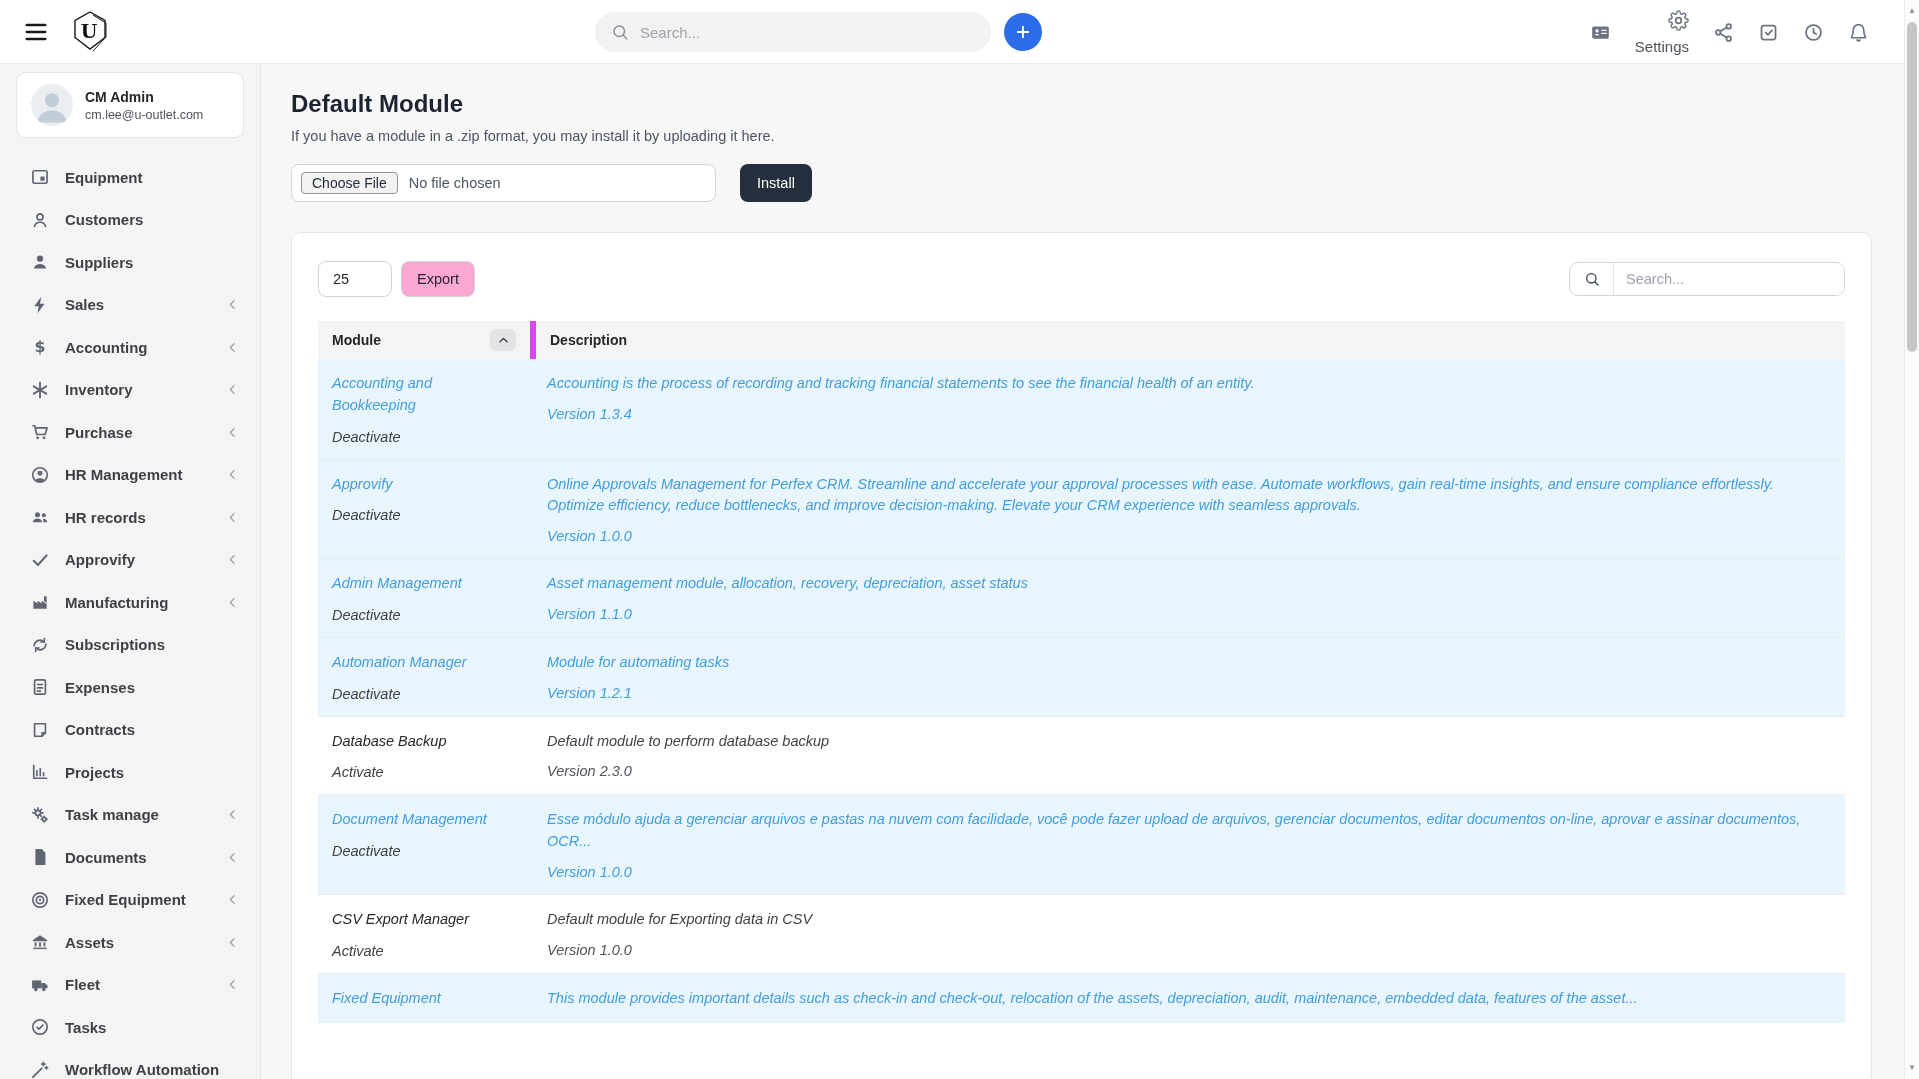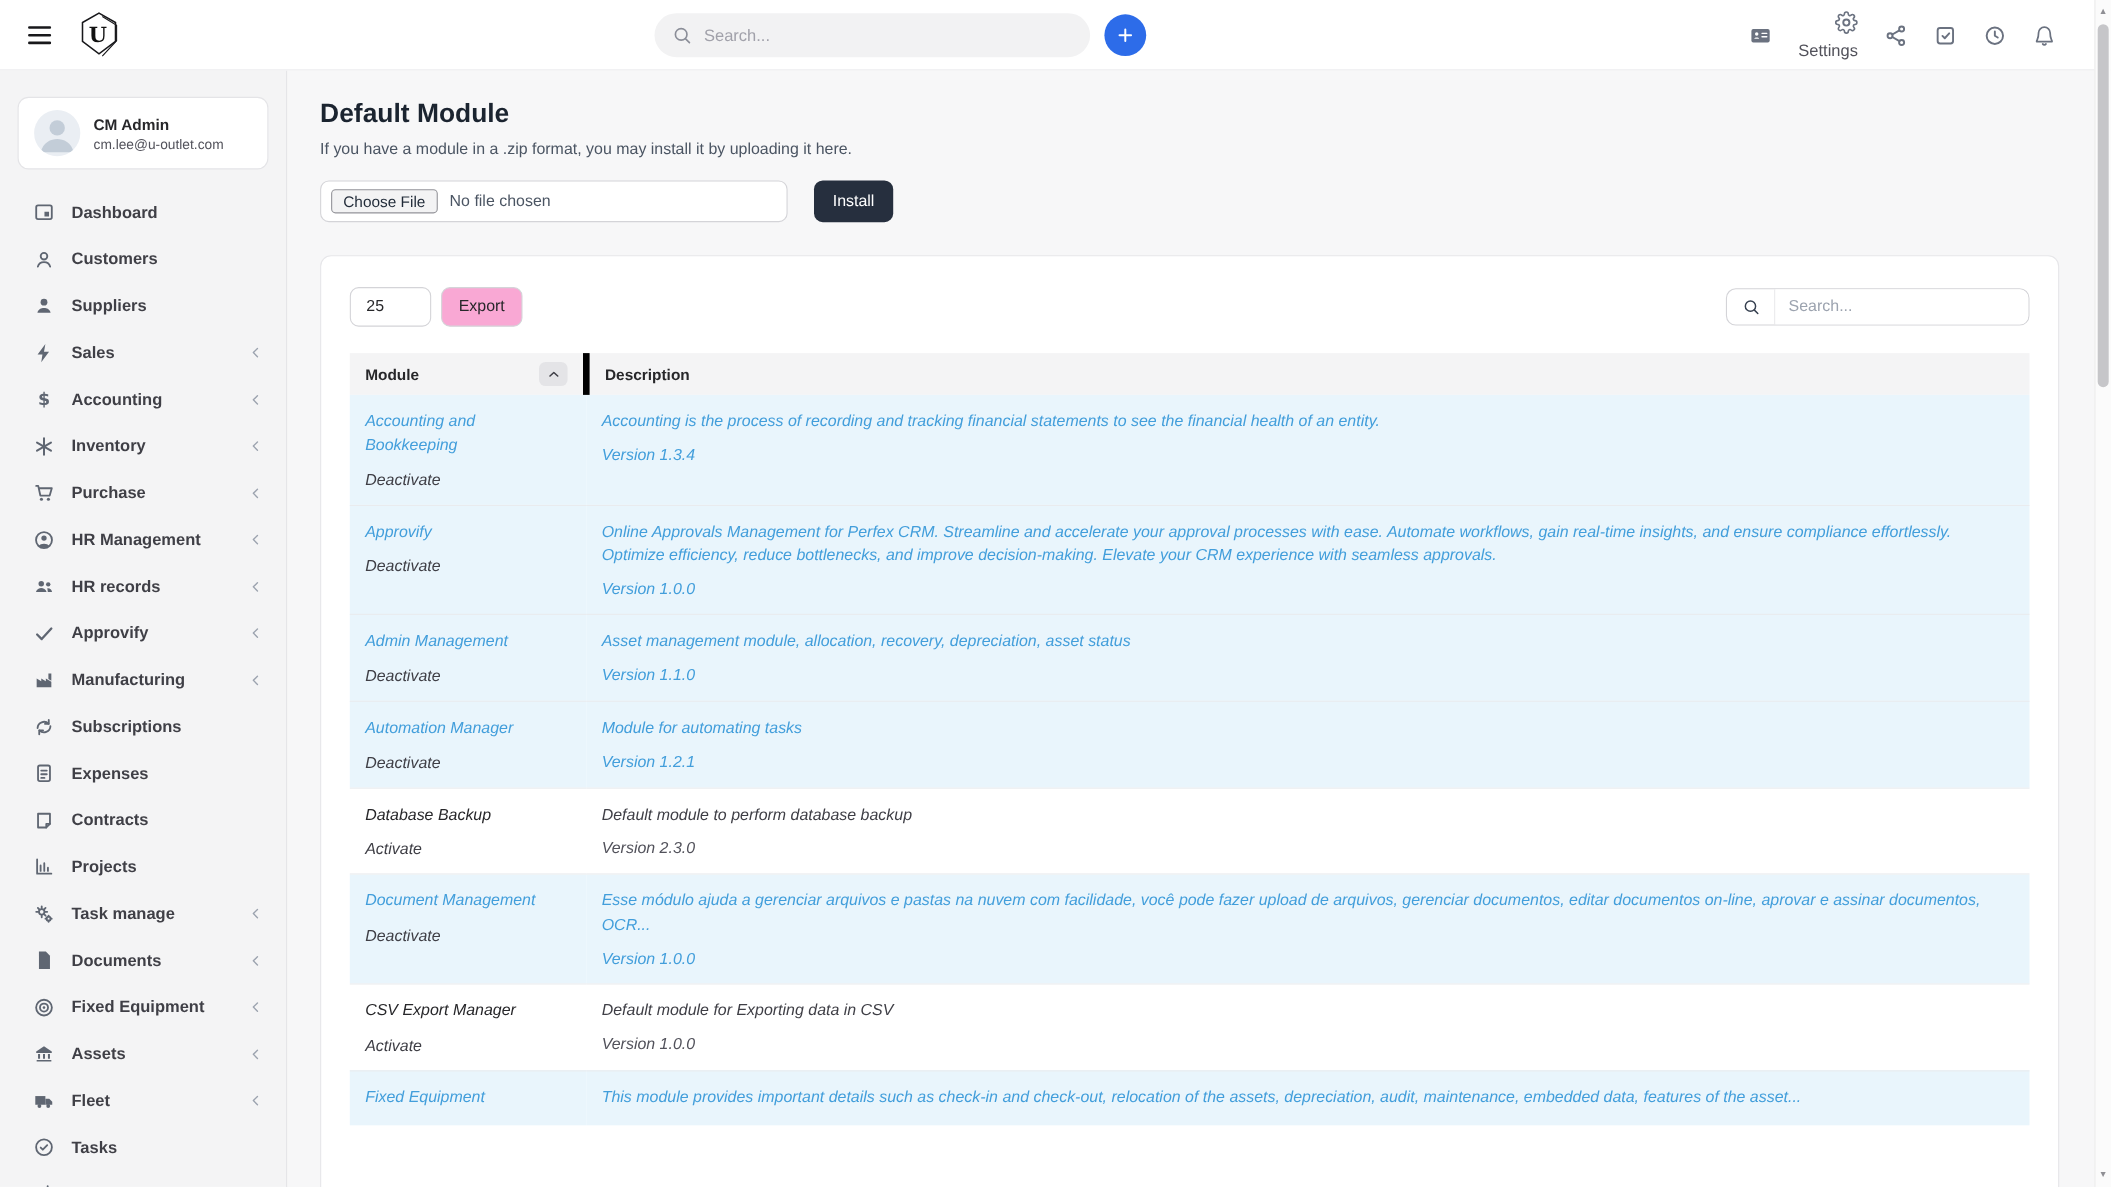--- a/index.html
+++ b/index.html
@@ -16,21 +16,21 @@
   .nav-search input { flex:1; background:transparent; border:none; outline:none; font-size:15px; color:#3f3f46; font-family:inherit; }
   .nav-search input::placeholder { color:#a1a1aa; }
   .plus-btn { position:absolute; left:1004px; top:13px; width:38px; height:38px; border-radius:50%; background:#2d6ce9; color:#fff; border:none; cursor:pointer; display:flex; align-items:center; justify-content:center; }
   .plus-btn svg { width:18px; height:18px; }
   .nav-right { position:absolute; right:50px; top:0; height:64px; display:flex; align-items:center; gap:24px; }
   .tb-btn { display:flex; align-items:flex-end; gap:7px; background:none; border:none; cursor:pointer; color:#6b7280;flex-direction:column; }
   .tb-ic { width:21px; height:21px; color:#6b7280; }
   .tb-label { font-size:15px; font-weight:500; color:#52525b; }
 
   
-  .sidebar { position:absolute; top:64px; left:0; bottom:0; width:261px; background:#f4f4f5; border-right:1px solid #e5e5e8; overflow:hidden; z-index:5; }
+  .sidebar { position:absolute; top:48px; left:0; bottom:0; width:261px; background:#f4f4f5; border-right:1px solid #e5e5e8; overflow:hidden; z-index:5; }
   .user-card { margin:24px 16px 0; background:#fff; border:1px solid #e4e4e7; border-radius:10px; padding:11px 14px; display:flex; gap:12px; align-items:center; }
   .avatar { width:42px; height:42px; border-radius:50%; background:#eaeef3; overflow:hidden; flex:none; }
   .user-name { font-size:14px; font-weight:700; color:#27272a; }
   .user-email { font-size:12.5px; color:#52525b; margin-top:3px; }
   .side-menu { margin-top:18px; }
   .side-item { height:42.5px; display:flex; align-items:center; padding:0 20px 0 30px; gap:15px; cursor:pointer; }
   .mi { width:20px; height:20px; color:#5f6672; flex:none; }
   .side-label { font-size:15px; font-weight:600; color:#3f3f46; flex:1; white-space:nowrap; }
   .side-chevron { width:15px; height:15px; color:#9ca3af; flex:none; }
 
@@ -52,21 +52,21 @@
   .page-size .pc { width:14px; height:14px; color:#3f3f46; }
   .export-btn { height:36px; padding:0 15px; border:1px solid #d4d4d8; border-radius:8px; background:#f9a8d4; font-size:14.5px; color:#27272a; cursor:pointer; }
   .table-search { margin-left:auto; width:276px; height:34px; border:1px solid #d4d4d8; border-radius:9px; background:#fff; display:flex; align-items:stretch; overflow:hidden; }
   .ts-icon-wrap { width:44px; display:flex; align-items:center; justify-content:center; border-right:1px solid #e4e4e7; color:#374151; }
   .ts-icon-wrap svg { width:16px; height:16px; }
   .ts-input { flex:1; border:none; outline:none; padding:0 12px; font-size:14.5px; color:#3f3f46; font-family:inherit; }
   .ts-input::placeholder { color:#9ca3af; }
 
   .module-table { width:100%; border-collapse:collapse; margin-top:24px; table-layout:fixed; }
   .module-table th { background:#f4f4f5; text-align:left; font-size:14px; font-weight:700; color:#27272a; padding:8px 14px; height:38px; }
-  th.module-th { width:215px; border-right:6px solid #000000; }
+  th.module-th { width:215px; border-right:6px solid #d946ef; }
   .th-inner { display:flex; align-items:center; justify-content:space-between; }
   .sort-pill { width:26px; height:22px; background:#e4e4e7; border-radius:6px; display:inline-flex; align-items:center; justify-content:center; color:#3f3f46; cursor:pointer; }
   .sort-pill svg { width:13px; height:13px; }
   .module-table td { vertical-align:top; padding:14px; font-size:14.5px; }
   tr.module-row { border-top:1px solid #e9ebee;font-style:italic; }
   tr.module-row:first-child { border-top:none; }
   tr.module-row.is-active { background:#e9f5fc; }
   .module-name { display:inline-block; color:#27272a; line-height:1.5; cursor:pointer; text-decoration:none; }
   tr.is-active .module-name { color:#429edb; }
   .module-action { margin-top:12px; font-size:14.5px; color:#3f3f46; }
@@ -192,21 +192,21 @@
   </div>
   <nav class="side-menu">
 
       <div class="side-item">
         <span class="mi">
           <svg viewBox="0 0 24 24" width="100%" height="100%" fill="none" stroke="currentColor" stroke-width="2" stroke-linecap="round" stroke-linejoin="round">
             <rect x="3.5" y="4.5" width="17" height="15" rx="2"></rect>
             <path d="M12.5 11.5h5v5h-5z" fill="currentColor" stroke="none"></path>
           </svg>
         </span>
-        <span class="side-label">Dashboard</span>
+        <span class="side-label">Equipment</span>
 
       </div>
 
       <div class="side-item">
         <span class="mi">
           <svg viewBox="0 0 24 24" width="100%" height="100%" fill="none" stroke="currentColor" stroke-width="2" stroke-linecap="round" stroke-linejoin="round">
             <circle cx="12" cy="8.3" r="3.6"></circle>
             <path d="M5.3 19.7c.8-3.4 4.1-5 6.7-5s5.9 1.6 6.7 5"></path>
           </svg>
         </span>

